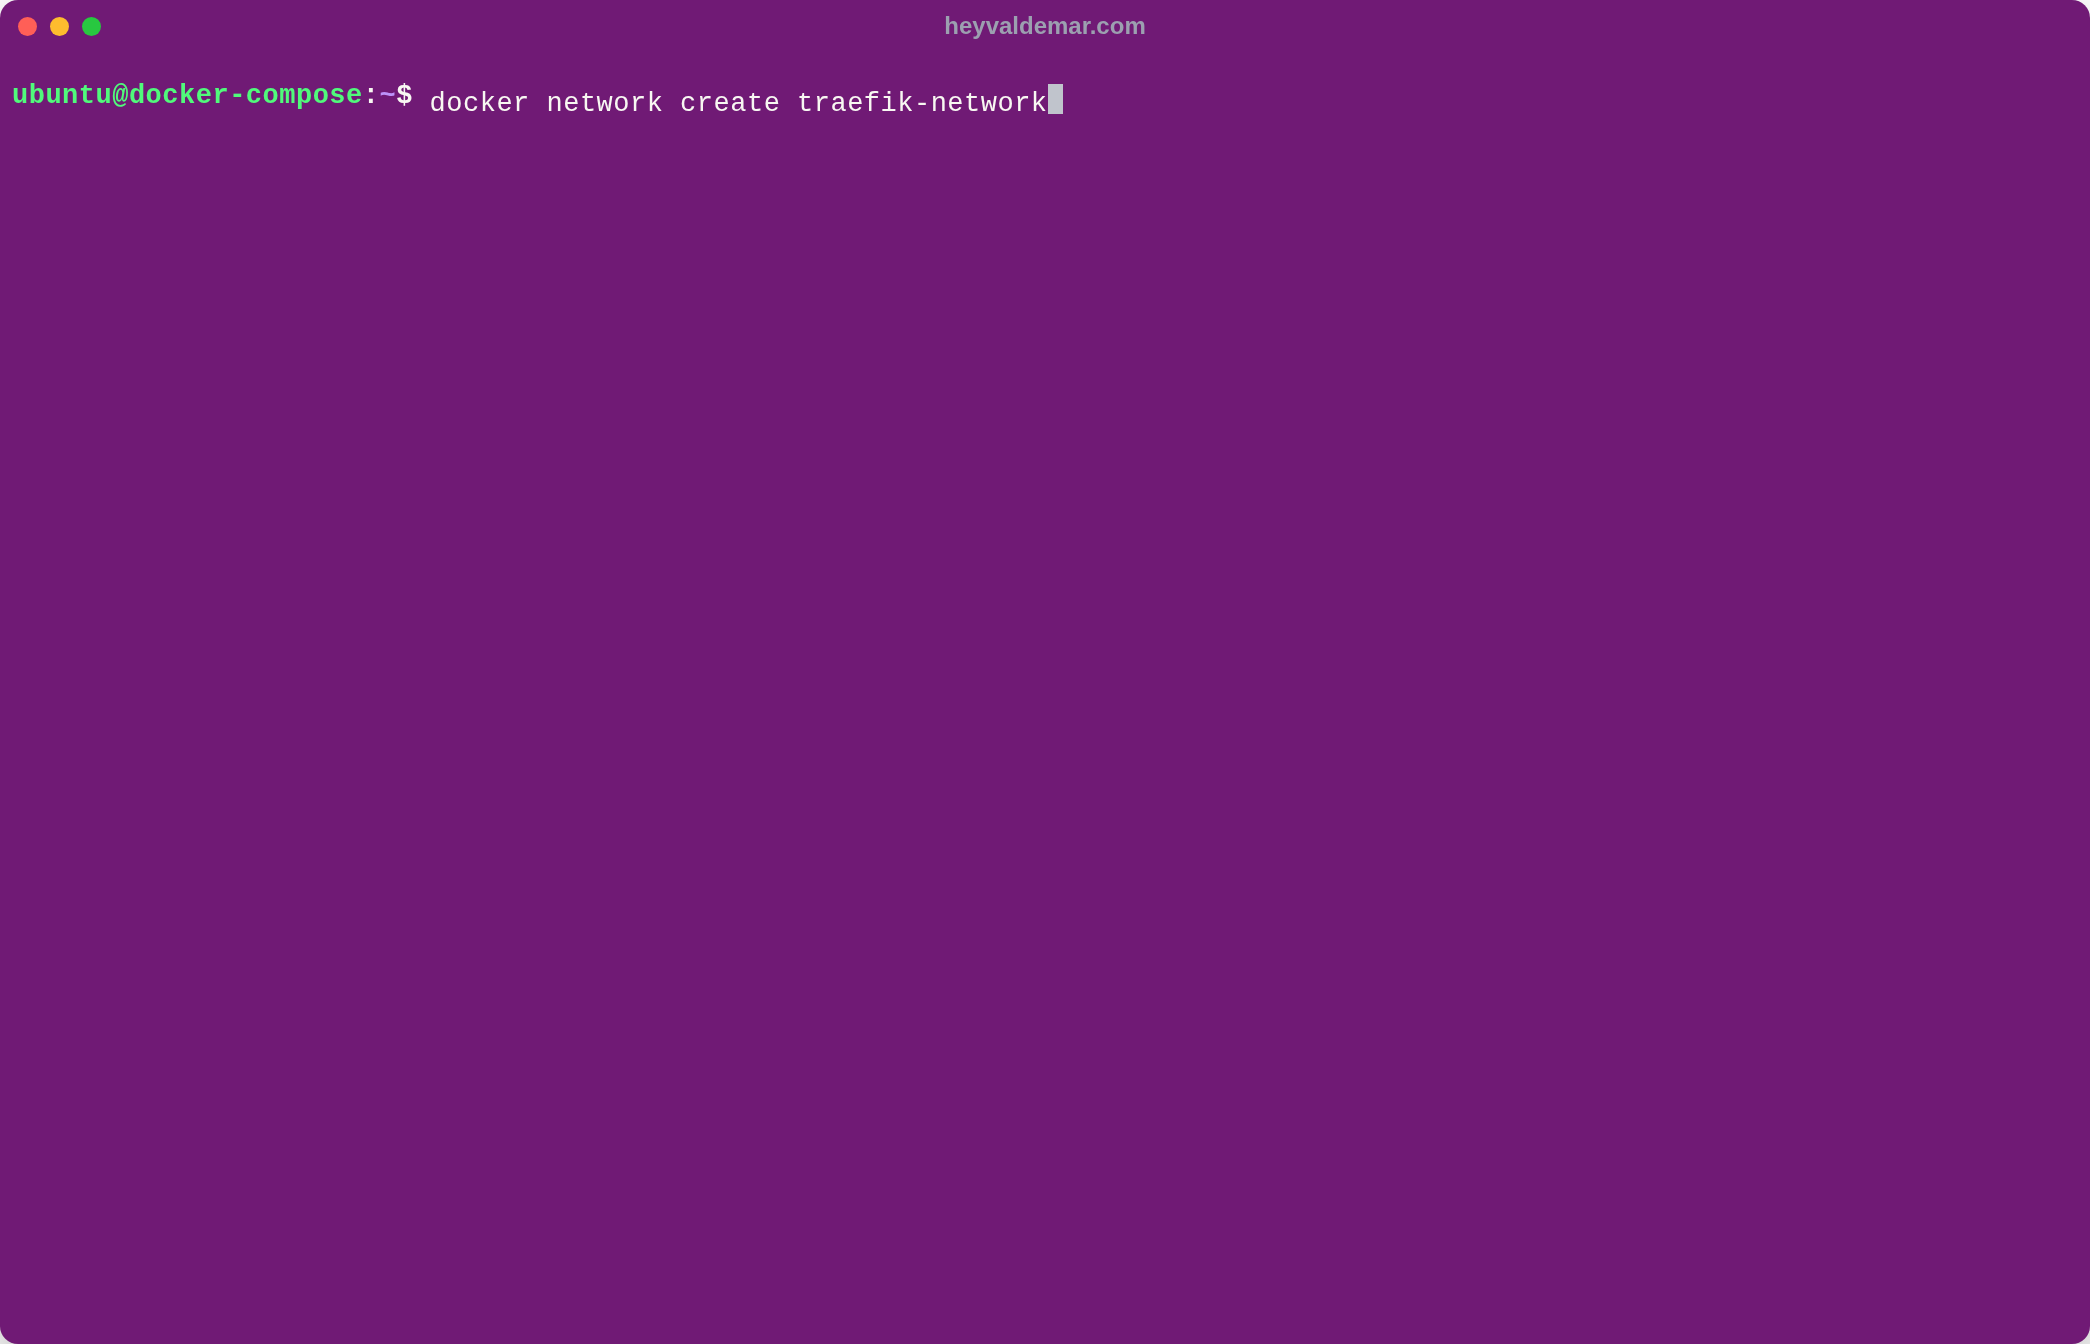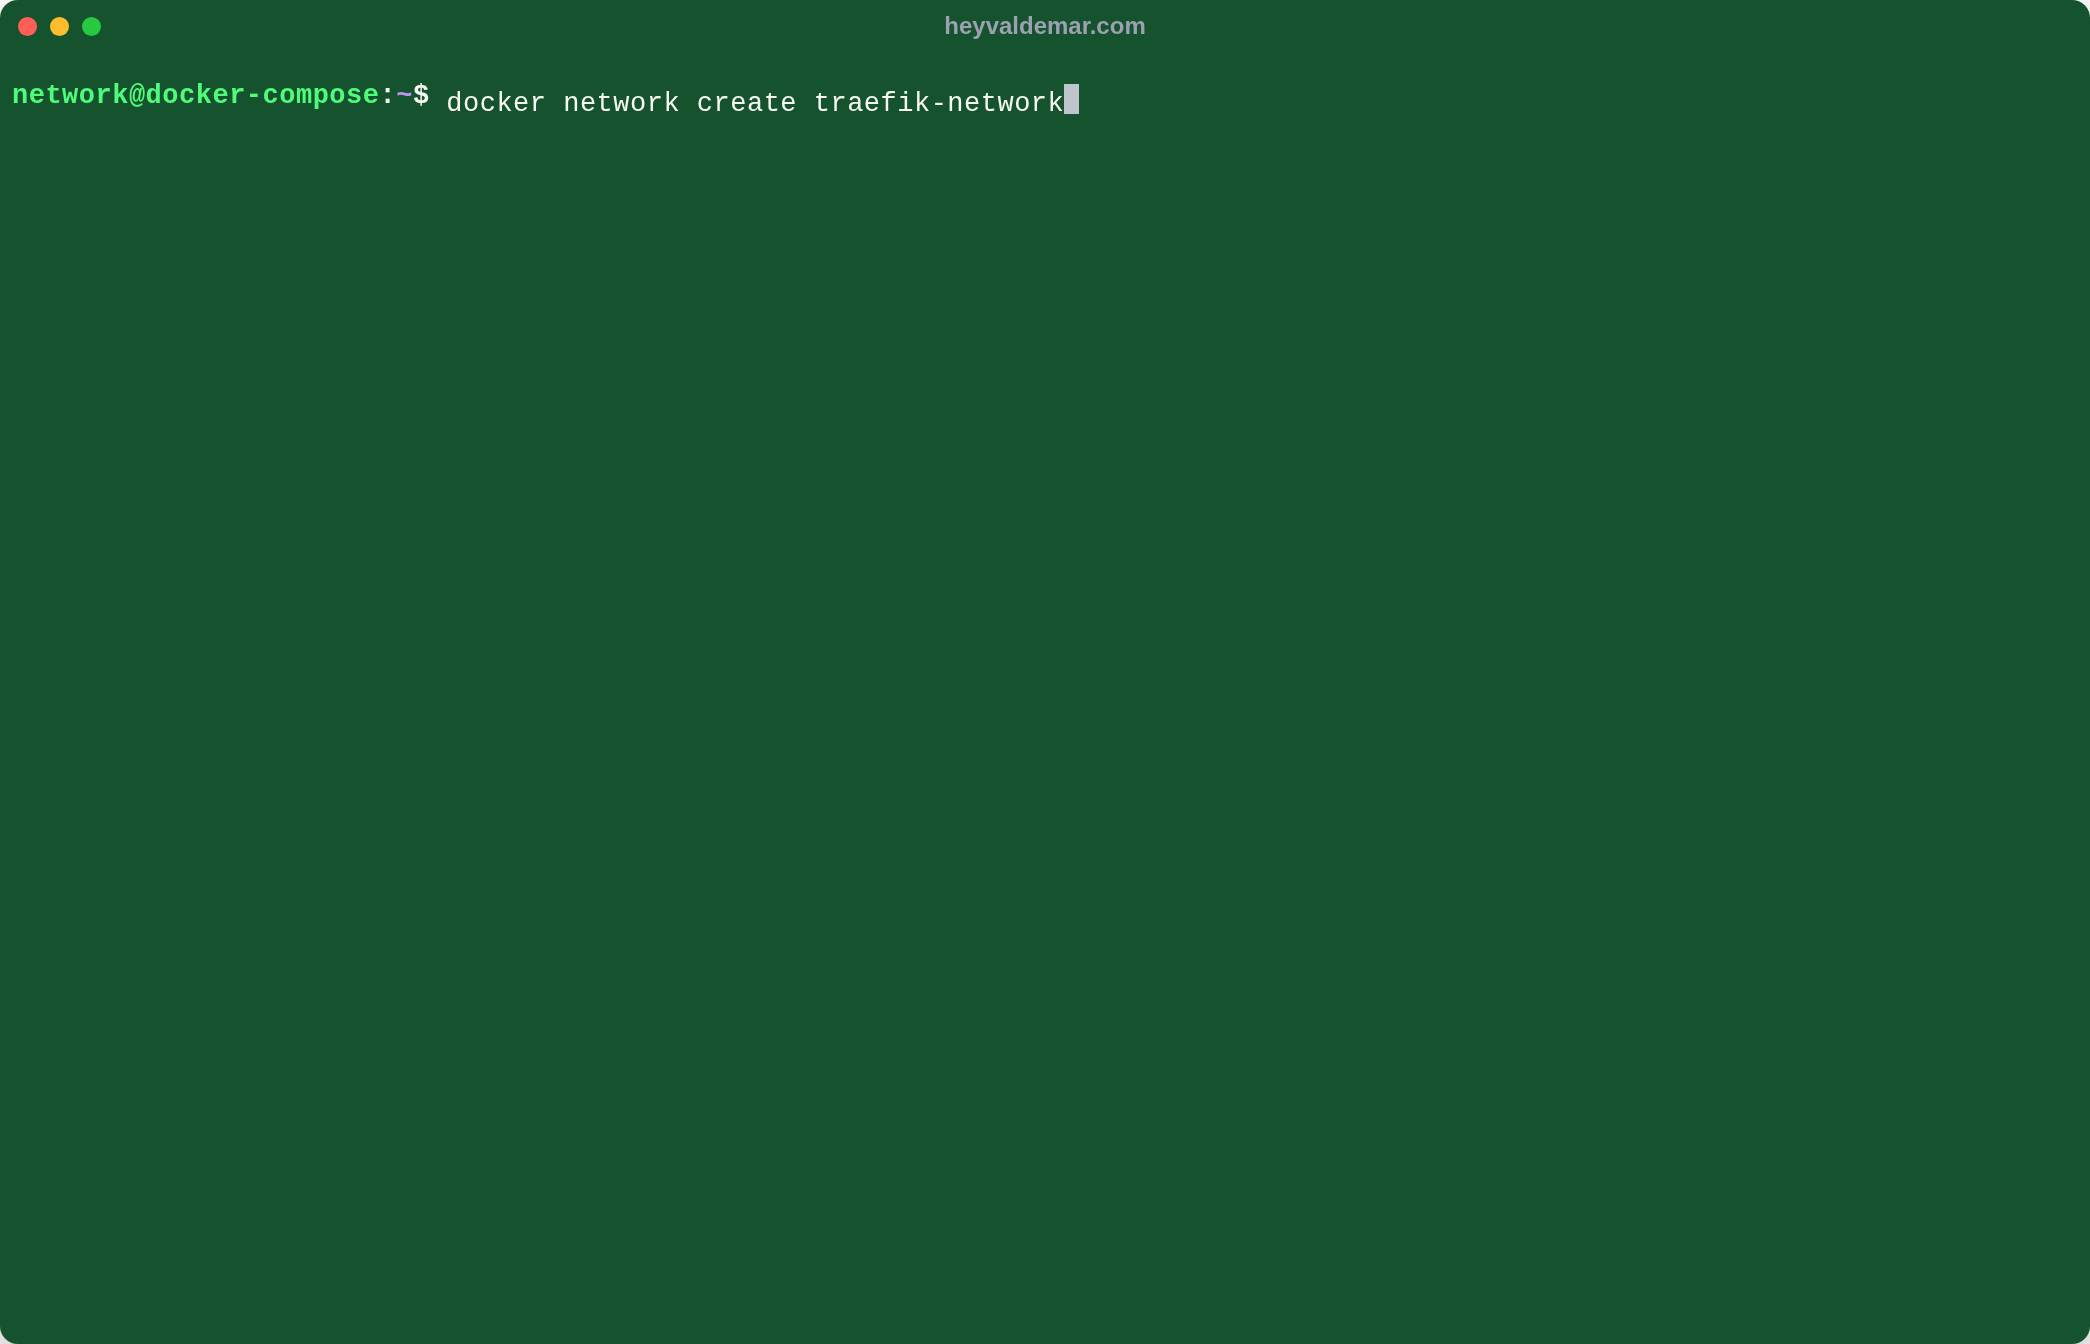--- a/index.html
+++ b/index.html
@@ -14,21 +14,21 @@
       justify-content: center;
       align-items: flex-start;
       min-height: 100vh;
       padding: 0;
       font-family: 'SF Mono', 'Monaco', 'Menlo', 'Consolas', 'Courier New', monospace;
     }
 
     .terminal-window {
       width: 2090px;
       height: 1344px;
-      background: #14532d;
+      background: #701a75;
       border-radius: 18px;
       overflow: hidden;
       display: flex;
       flex-direction: column;
       box-shadow: 0 20px 60px rgba(0,0,0,0.3);
     }
 
     .title-bar {
       height: 52px;
       display: flex;
@@ -131,16 +131,16 @@
   <div class="title-bar">
     <div class="traffic-lights">
       <div class="traffic-light red"></div>
       <div class="traffic-light yellow"></div>
       <div class="traffic-light green"></div>
     </div>
     <div class="window-title">heyvaldemar.com</div>
   </div>
   <div class="terminal-body">
     <div class="prompt-line">
-      <span class="prompt-user-host">network@docker-compose</span><span class="prompt-colon">:</span><span class="prompt-path">~</span><span class="prompt-dollar">$ </span><span class="command-text">docker network create traefik-network</span><span class="cursor"></span>
+      <span class="prompt-user-host">ubuntu@docker-compose</span><span class="prompt-colon">:</span><span class="prompt-path">~</span><span class="prompt-dollar">$ </span><span class="command-text">docker network create traefik-network</span><span class="cursor"></span>
     </div>
   </div>
 </div>
 
 </body></html>

